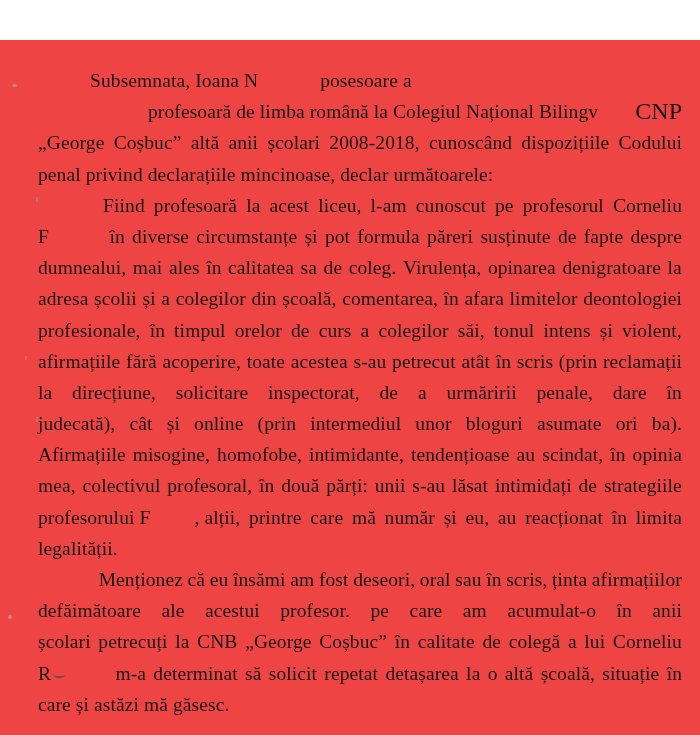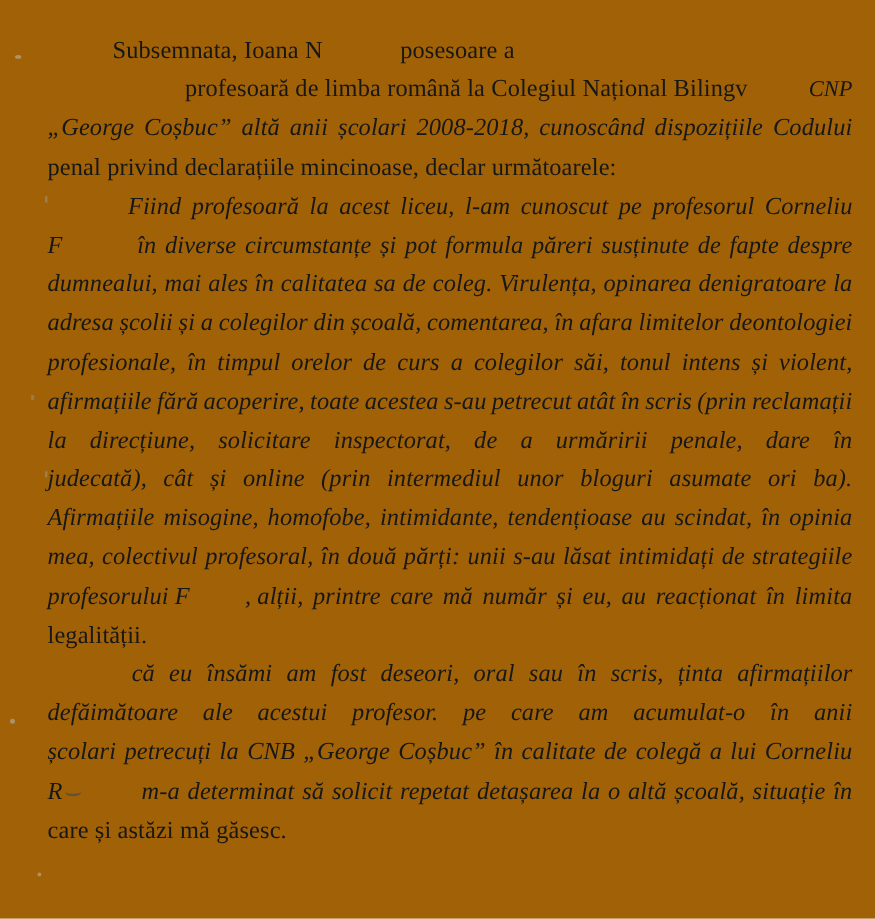--- a/index.html
+++ b/index.html
@@ -13,21 +13,22 @@
     overflow: hidden;
     font-family: "Liberation Serif", "DejaVu Serif", serif;
     color: #1a1a1a;
     position: relative;
   }
 
   
   .page {
     position: absolute;
     inset: 0;
-    background: #a16207;
+    background: #ef4444;
+    margin-top: 40px;
   }
 
   .doc-body {
     position: absolute;
     left: 38px;
     top: 25px;
     width: 644px;
   }
 
   .doc-line {
@@ -38,21 +39,20 @@
     white-space: nowrap;
     color: #171717;
     letter-spacing: 0.1px;
   }
 
   
   .doc-line.justify {
     display: flex;
     justify-content: space-between;
     width: 644px;
-    font-style: italic;
   }
   .doc-line.justify > span {
     white-space: pre;
   }
 
   
   .doc-line.flush {
     display: block;
   }
 
@@ -69,24 +69,23 @@
   .redact.g1 { width: 52px; }
   .redact.g2 { width: 46px; }
   .redact.g3 { width: 44px; }
   .redact.g4 { width: 40px; }
 
   
   .cnp-line {
     position: absolute;
     right: 0px;
     top: 0px;
-    font-size: 18px;
+    font-size: 24px;
     line-height: 31.2px;
     color: #171717;
-    font-style: italic;
   }
 
   .line-wrap { position: relative; }
 
   
   .speck {
     position: absolute;
     background: #b9b9b9;
     border-radius: 50%;
     opacity: 0.55;
@@ -309,20 +308,21 @@
       <span>în</span>
       <span>limita</span>
     </div>
 
     <div class="doc-line flush">
       <span>legalității.</span>
     </div>
 
     <div class="doc-line justify">
       <span class="indent-para"></span>
+      <span>Menționez</span>
       <span>că</span>
       <span>eu</span>
       <span>însămi</span>
       <span>am</span>
       <span>fost</span>
       <span>deseori,</span>
       <span>oral</span>
       <span>sau</span>
       <span>în</span>
       <span>scris,</span>

